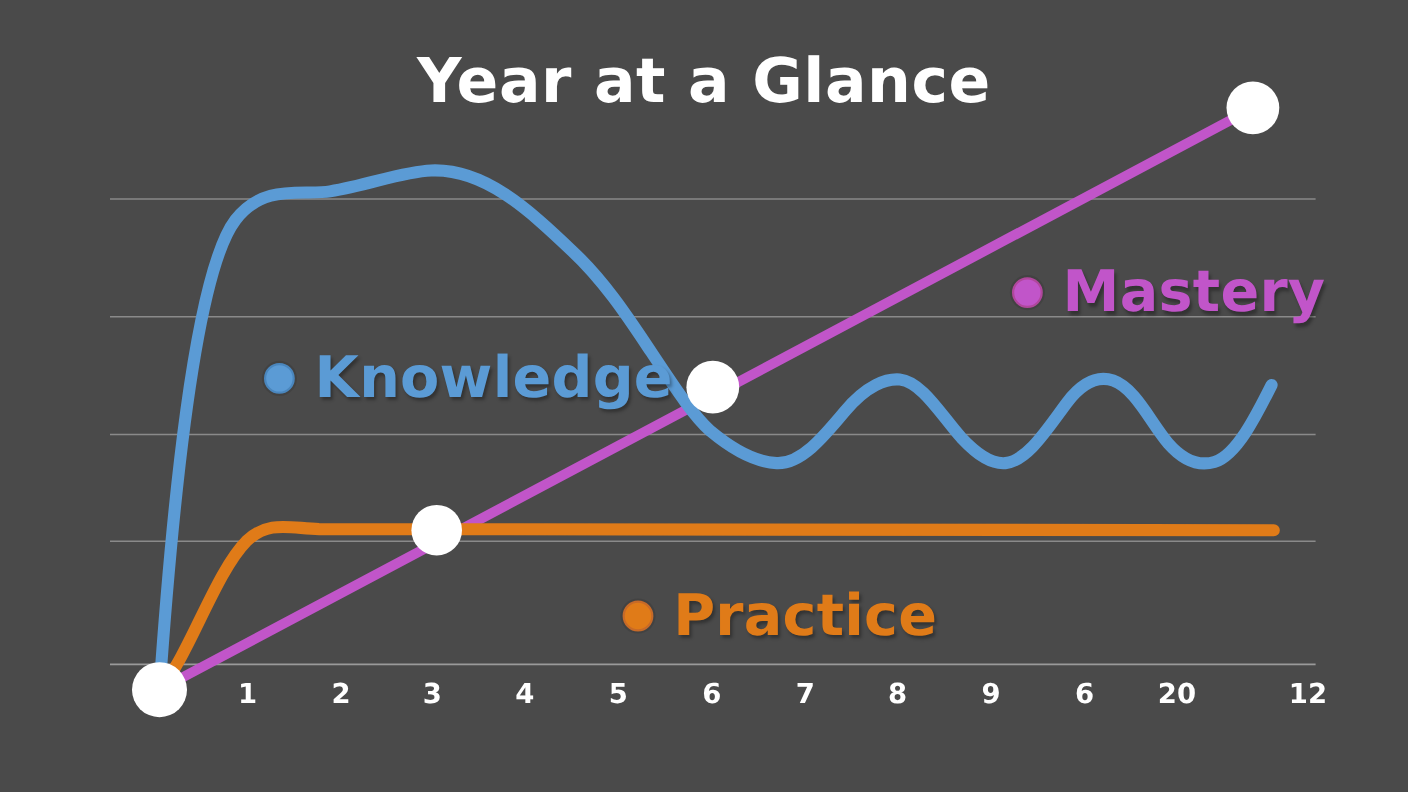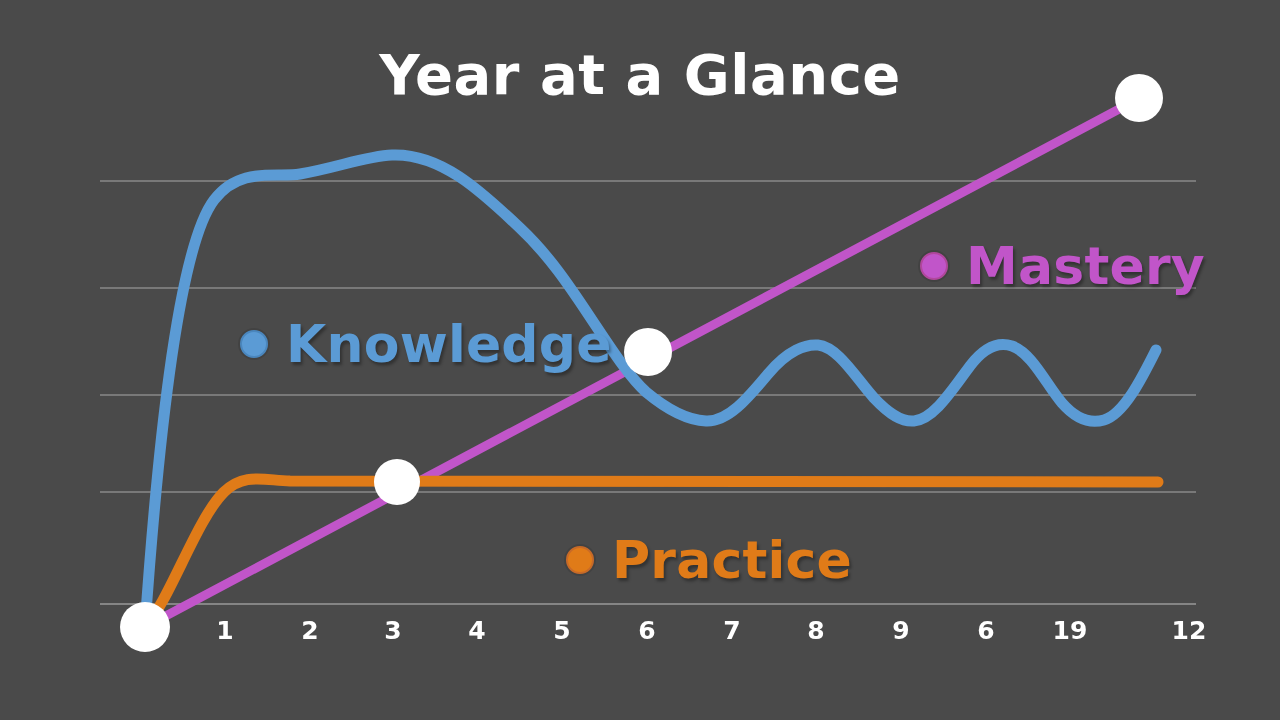--- a/index.html
+++ b/index.html
@@ -135,16 +135,16 @@
   <div class="x-tick" style="left:195px">1</div>
   <div class="x-tick" style="left:280px">2</div>
   <div class="x-tick" style="left:363px">3</div>
   <div class="x-tick" style="left:447px">4</div>
   <div class="x-tick" style="left:532px">5</div>
   <div class="x-tick" style="left:617px">6</div>
   <div class="x-tick" style="left:702px">7</div>
   <div class="x-tick" style="left:786px">8</div>
   <div class="x-tick" style="left:871px">9</div>
   <div class="x-tick" style="left:956px">6</div>
-  <div class="x-tick" style="left:1040px">19</div>
+  <div class="x-tick" style="left:1040px">20</div>
   <div class="x-tick" style="left:1159px">12</div>
 
 </div>
 
 </body></html>

